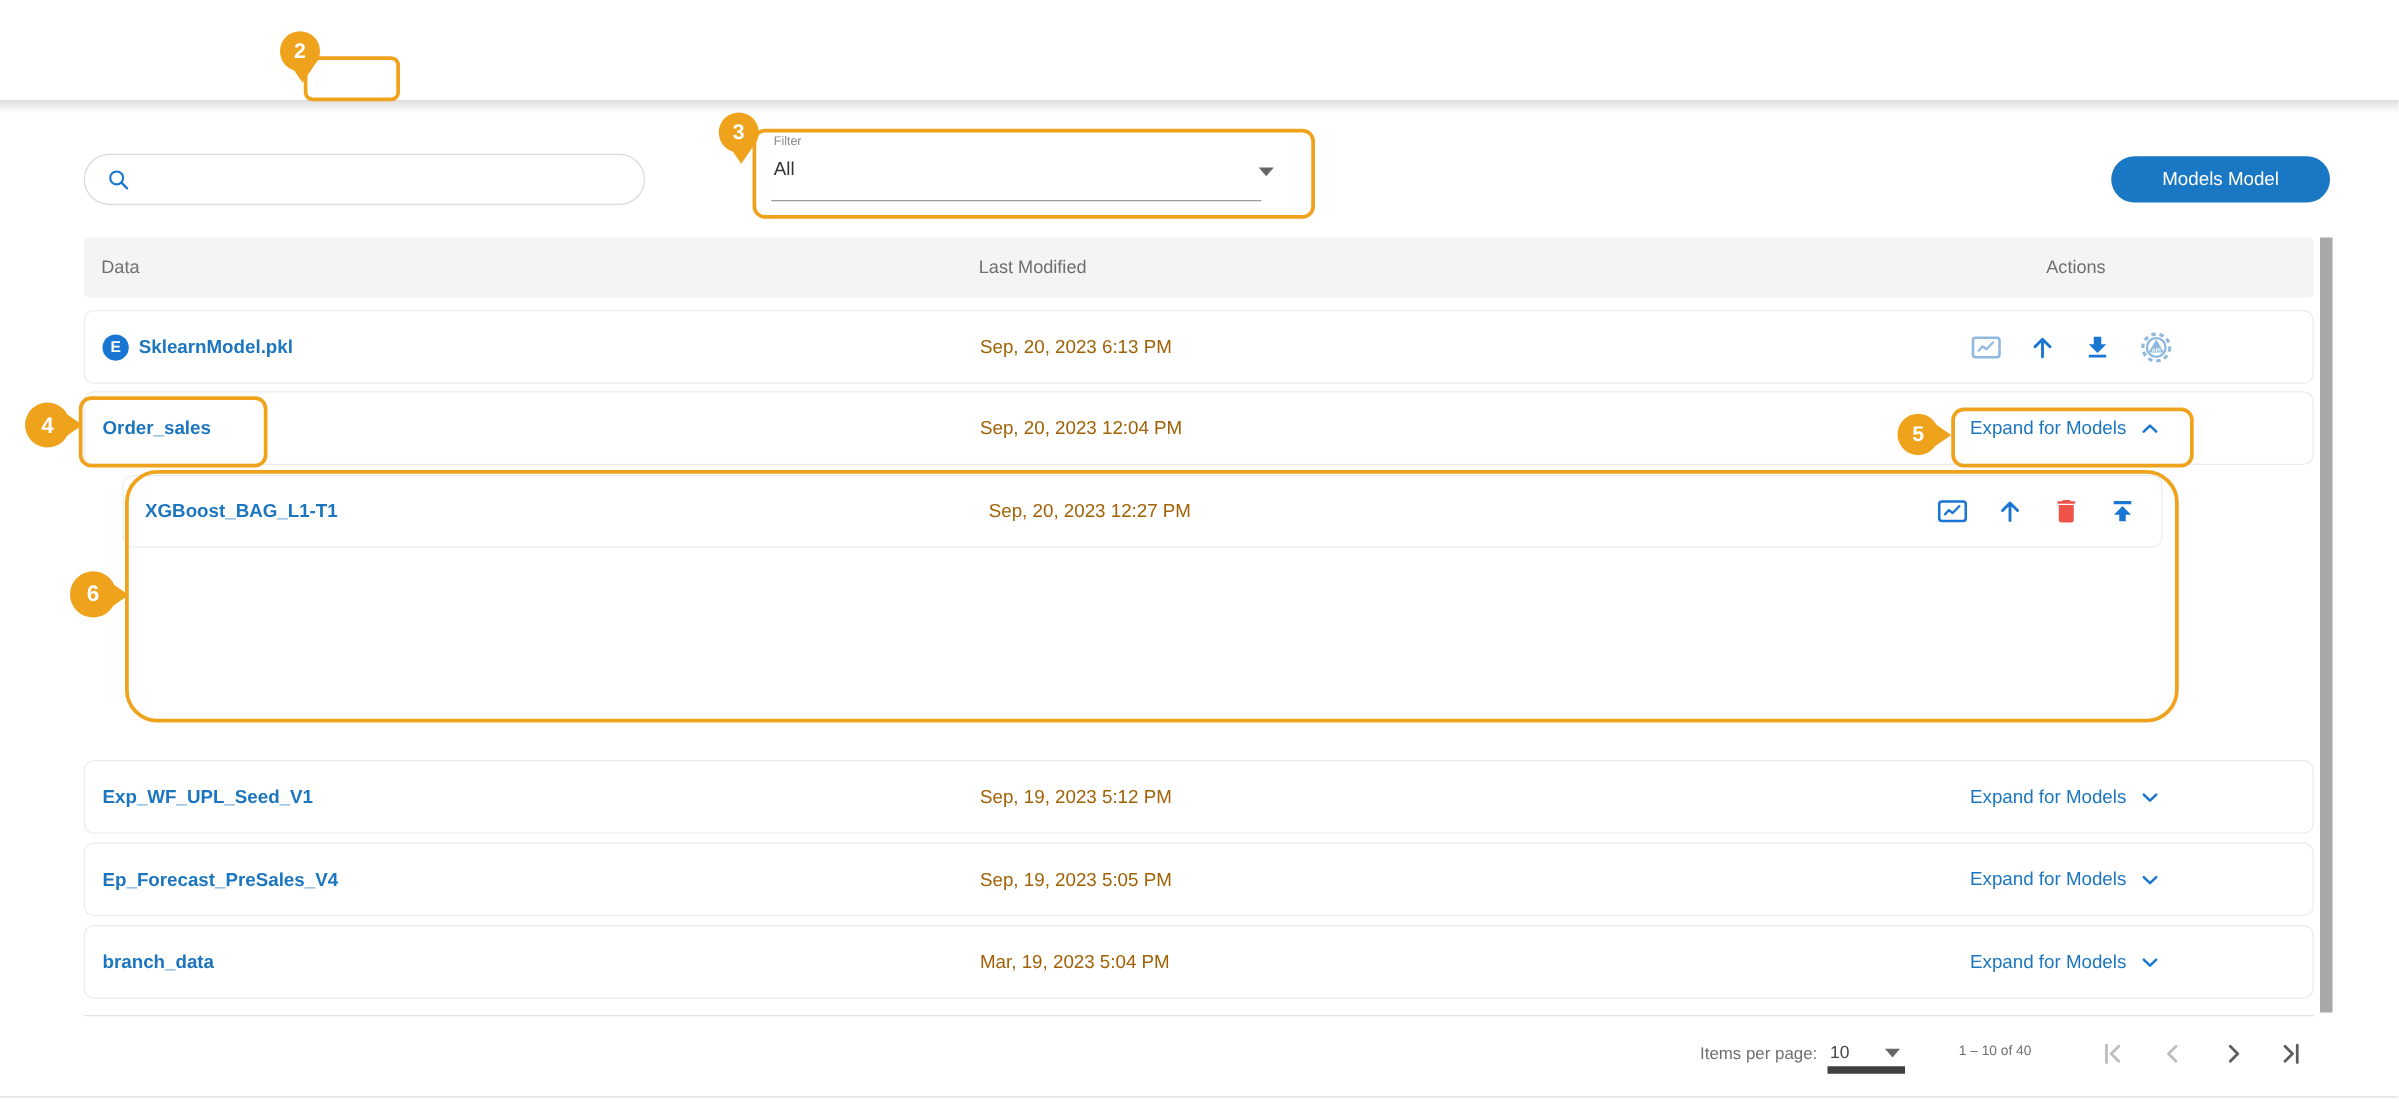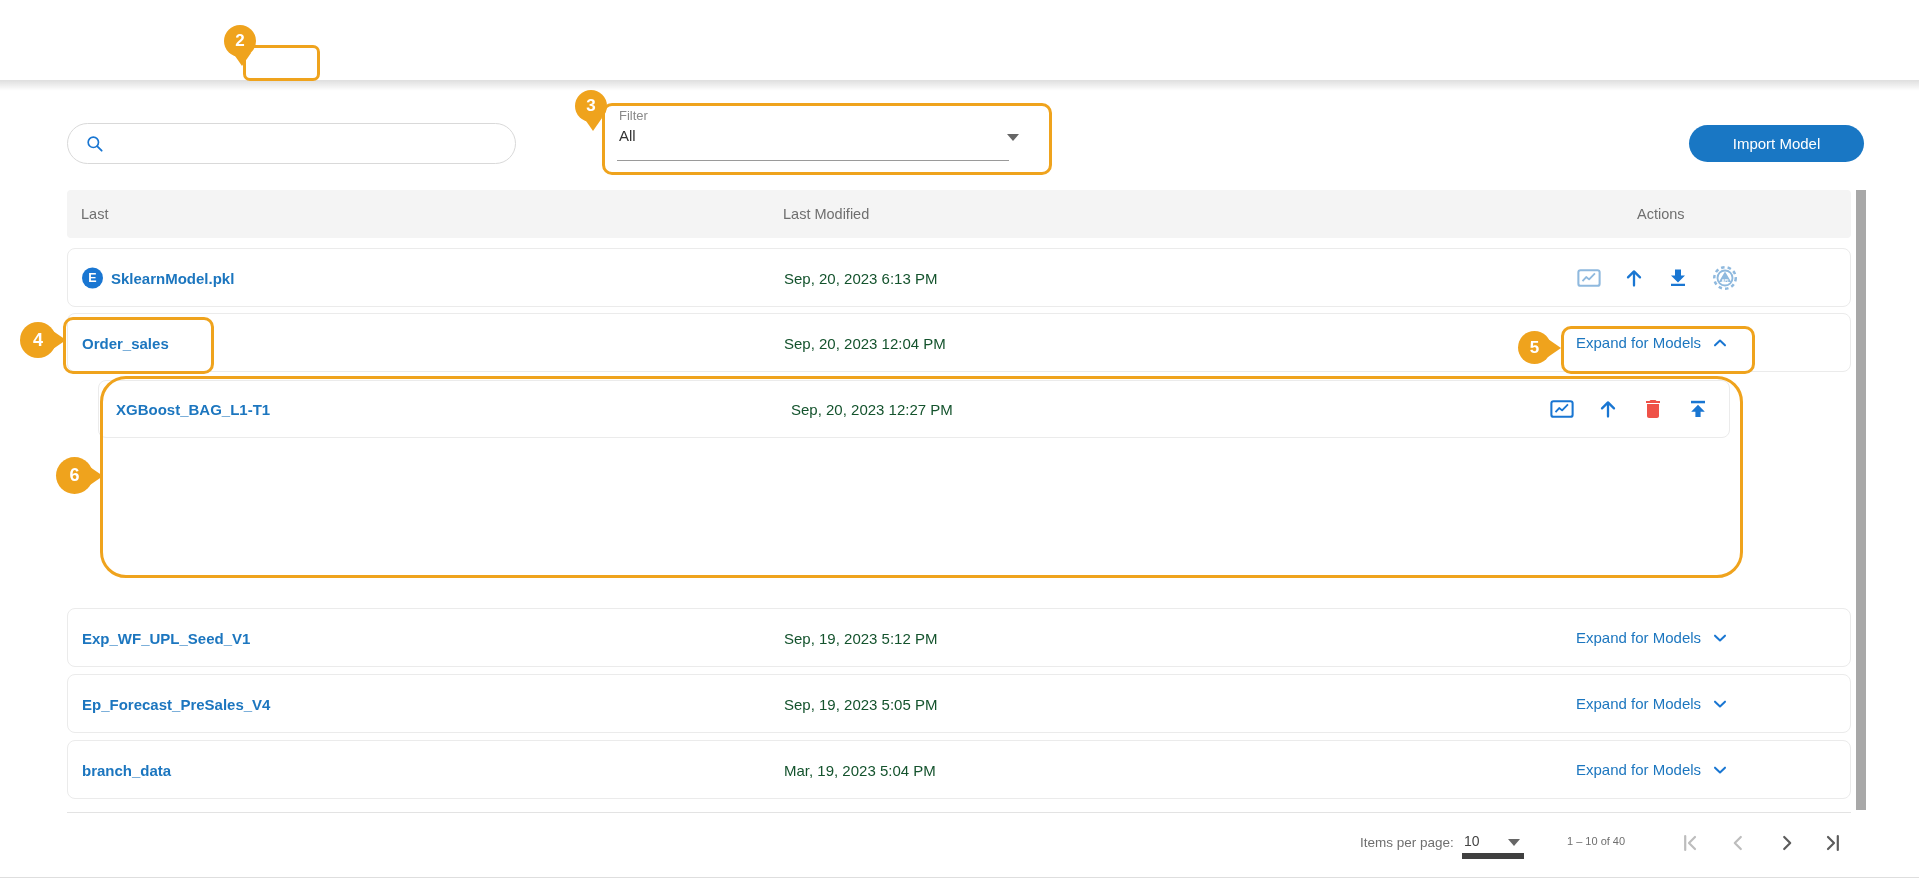--- a/index.html
+++ b/index.html
@@ -36,21 +36,21 @@
   .pin5{left:1518px;top:331px;width:33px;height:33px;font-size:17px;}
   .pin6{left:56px;top:457px;width:37px;height:37px;font-size:18px;}
   
   .search{position:absolute;left:67px;top:123px;width:449px;height:41px;border:1px solid #d9d9d9;
           border-radius:21px;background:#fff;display:flex;align-items:center;box-sizing:border-box;padding-left:17px;}
   .search svg{width:20px;height:20px;color:#1976d2;flex:0 0 auto;}
   .search input{border:none;outline:none;background:transparent;margin-left:9px;font-size:15px;
           color:#333;width:370px;font-family:"Liberation Sans",sans-serif;}
   .search input::placeholder{color:#9b9b9b;}
   .filter{position:absolute;left:617px;top:108px;width:392px;height:53px;cursor:pointer;}
-  .flabel{position:absolute;left:2px;top:0;font-size:13px;color:#8a8a8a;}
+  .flabel{position:absolute;left:2px;top:0;font-size:10px;color:#8a8a8a;}
   .fvalue{position:absolute;left:2px;top:19px;font-size:15px;color:#333;}
   .funder{position:absolute;left:0;top:52px;width:392px;height:1px;background:#9a9a9a;}
   .caret{position:absolute;left:390px;top:26px;width:0;height:0;
          border-left:6px solid transparent;border-right:6px solid transparent;border-top:7px solid #666;}
   .import{position:absolute;left:1689px;top:125px;width:175px;height:37px;border:none;border-radius:19px;
           background:#1977c4;color:#fff;font-size:15px;font-family:"Liberation Sans",sans-serif;cursor:pointer;}
   
   .thead{position:absolute;left:67px;top:190px;width:1784px;height:48px;background:#f4f4f4;border-radius:4px;}
   .th{position:absolute;top:0;line-height:48px;font-size:14.5px;color:#6f6f6f;}
   .th-name{left:14px}.th-mod{left:716px}.th-actions{left:1570px}
@@ -59,21 +59,21 @@
   .r1{top:248px}.r2{top:313px}.r4{top:608px}.r5{top:674px}.r6{top:740px}
   .subrow{position:absolute;left:98px;width:1632px;height:58px;background:#fff;border:1px solid #ebebeb;
        border-radius:8px;box-sizing:border-box;}
   .s1{top:380px}.s2{top:446px}.s3{top:512px}
   .cell{position:absolute;top:50%;transform:translateY(-50%);}
   .namewrap{left:14px;display:flex;align-items:center;gap:8px;}
   .subrow .namewrap{left:17px;}
   .name{font-size:15px;font-weight:bold;color:#1c76bf;cursor:pointer;}
   .ebadge{width:21px;height:21px;border-radius:50%;background:#1976d2;color:#fff;font-size:12.5px;
           font-weight:bold;display:flex;align-items:center;justify-content:center;}
-  .date{left:716px;font-size:15px;color:#14532d;}
+  .date{left:716px;font-size:15px;color:#a16207;}
   .subrow .date{left:692px;}
   .actions{left:1508px;display:flex;align-items:center;gap:20px;}
   .subrow .actions{left:1450px;gap:21px;}
   .actions svg{cursor:pointer;}
   .ic26{width:26px;height:26px}.ic24{width:24px;height:24px}.ic30{width:30px;height:30px}
   .c-blue{color:#1976d2}.c-lblue{color:#8fb9de}.c-red{color:#ef5248}
   .expand{left:1508px;display:flex;align-items:center;gap:9px;color:#1c76bf;font-size:15px;cursor:pointer;}
   .expand svg{width:20px;height:20px;color:#1976d2;}
   .vscroll{position:absolute;left:1856px;top:190px;width:10px;height:620px;background:#a8a8a8;cursor:pointer;}
   .botline{position:absolute;left:67px;top:812px;width:1784px;height:1px;background:#e3e3e3;}
@@ -164,24 +164,24 @@
     <svg>
         <use href="#i-search"></use>
       </svg>
   </div>
   <div class="filter">
     <span class="flabel">Filter</span>
     <span class="fvalue">All</span>
     <span class="funder"></span>
     <span class="caret"></span>
   </div>
-  <button class="import">Import Model</button>
+  <button class="import">Models Model</button>
 
   <div class="thead">
-    <span class="th th-name">Last</span>
+    <span class="th th-name">Data</span>
     <span class="th th-mod">Last Modified</span>
     <span class="th th-actions">Actions</span>
   </div>
 
   <div class="row r1">
     <span class="cell namewrap">
       <span class="ebadge">E</span>
       <span class="name">SklearnModel.pkl</span>
     </span>
     <span class="cell date">Sep, 20, 2023 6:13 PM</span>

